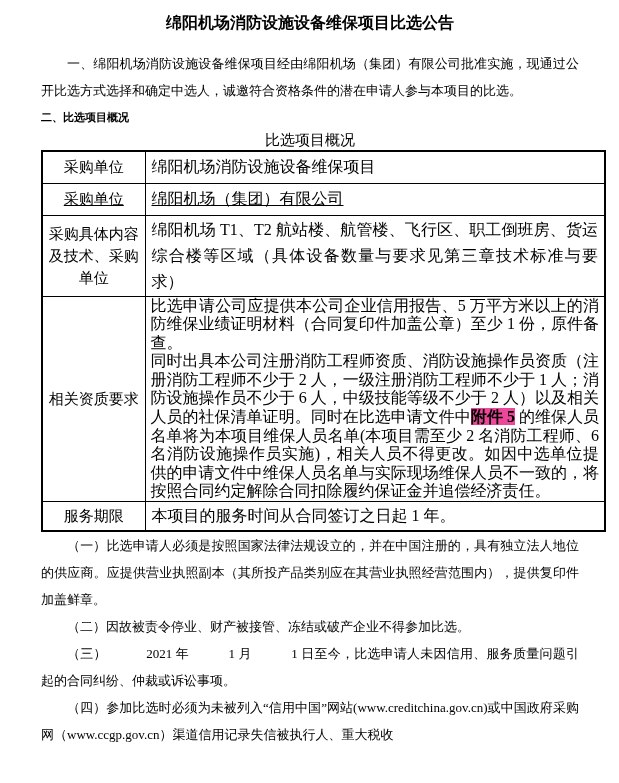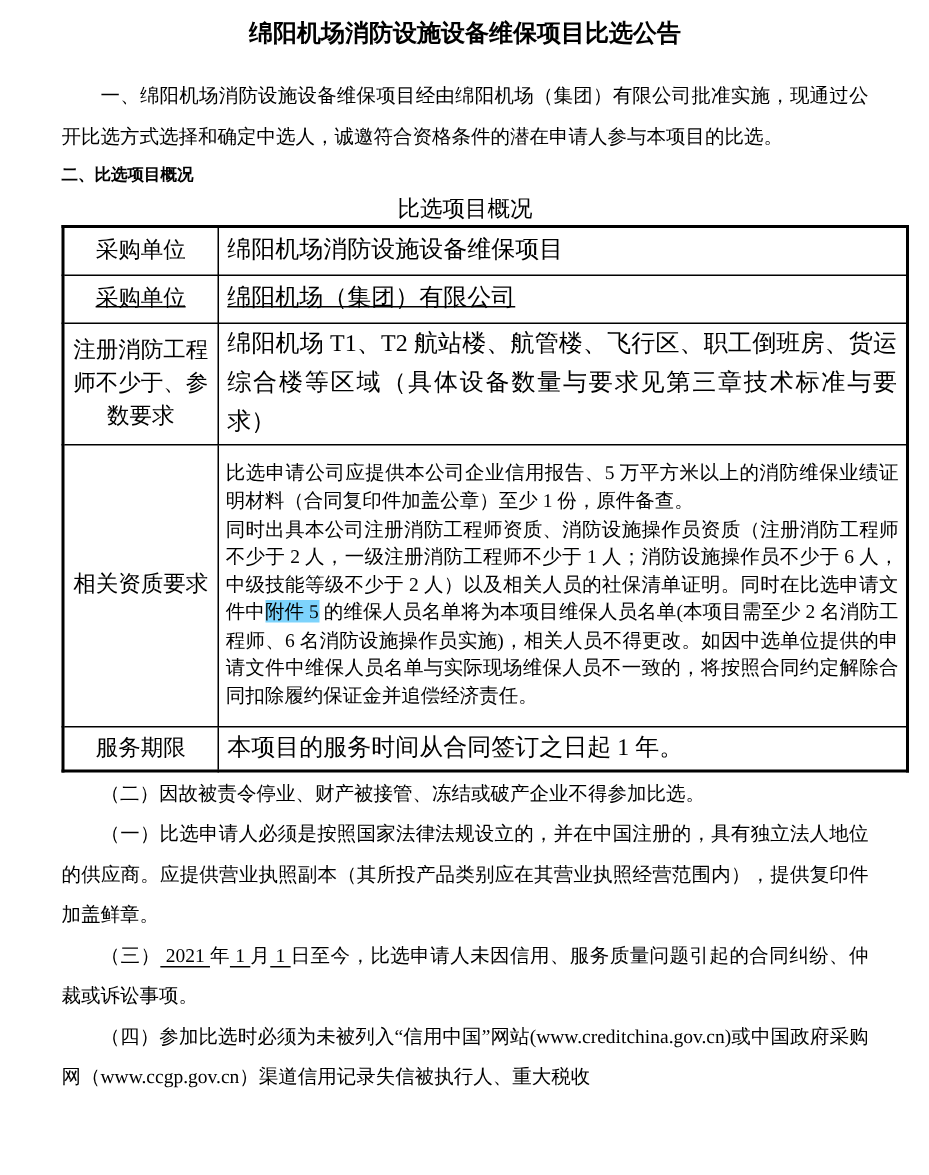--- a/index.html
+++ b/index.html
@@ -32,24 +32,24 @@
   td.lbl{
     text-align:center;vertical-align:middle;
     font-size:15px;line-height:22px;padding:1px 2px;
   }
   td.val{
     vertical-align:middle;text-align:justify;
     font-size:16px;line-height:26px;padding:1px 6px;
   }
   tr.r1{height:32px;} tr.r2{height:32px;text-decoration:underline;} tr.r3{height:62px;}
   tr.r4{height:26px;} tr.r5{height:188px;} tr.r6{height:22px;}
-  td.val-dense{font-size:13px;line-height:18.6px;padding:0 5px;}
+  td.val-dense{font-size:16px;line-height:18.6px;padding:0 5px;}
   .preline{white-space:pre-line;}
-  .hl{font-weight:normal;background:#7dd3fc;}
-  .u{text-decoration:underline;text-underline-offset:3px;}
+  .hl{font-weight:bold;background:#ec4899;}
+  .u{text-underline-offset:3px;margin-left:36px;}
 </style>
 </head>
 <body>
 
 <div class="page">
 
   <h1 class="doc-title">绵阳机场消防设施设备维保项目比选公告</h1>
 
   <p class="para">一、绵阳机场消防设施设备维保项目经由绵阳机场（集团）有限公司批准实施，现通过公开比选方式选择和确定中选人，诚邀符合资格条件的潜在申请人参与本项目的比选。</p>
 
@@ -65,37 +65,37 @@
     <tbody>
       <tr class="r1">
         <td class="lbl">采购单位</td>
         <td class="val">绵阳机场消防设施设备维保项目</td>
       </tr>
       <tr class="r2">
         <td class="lbl">采购单位</td>
         <td class="val">绵阳机场（集团）有限公司</td>
       </tr>
       <tr class="r3">
-        <td class="lbl">注册消防工程师不少于、参数要求</td>
+        <td class="lbl">采购具体内容及技术、采购单位</td>
         <td class="val">绵阳机场 T1、T2 航站楼、航管楼、飞行区、职工倒班房、货运综合楼等区域（具体设备数量与要求见第三章技术标准与要求）</td>
       </tr>
       <tr class="r5">
         <td class="lbl">相关资质要求</td>
         <td class="val val-dense"><span class="preline">比选申请公司应提供本公司企业信用报告、5 万平方米以上的消防维保业绩证明材料（合同复印件加盖公章）至少 1 份，原件备查。
 同时出具本公司注册消防工程师资质、消防设施操作员资质（注册消防工程师不少于 2 人，一级注册消防工程师不少于 1 人；消防设施操作员不少于 6 人，中级技能等级不少于 2 人）以及相关人员的社保清单证明。同时在比选申请文件中</span><span class="hl">附件 5</span><span class="preline"> 的维保人员名单将为本项目维保人员名单(本项目需至少 2 名消防工程师、6 名消防设施操作员实施)，相关人员不得更改。如因中选单位提供的申请文件中维保人员名单与实际现场维保人员不一致的，将按照合同约定解除合同扣除履约保证金并追偿经济责任。</span></td>
       </tr>
       <tr class="r6">
         <td class="lbl">服务期限</td>
         <td class="val">本项目的服务时间从合同签订之日起 1 年。</td>
       </tr>
     </tbody>
   </table>
 
 
+  <p class="para">（一）比选申请人必须是按照国家法律法规设立的，并在中国注册的，具有独立法人地位的供应商。应提供营业执照副本（其所投产品类别应在其营业执照经营范围内），提供复印件加盖鲜章。</p>
+
   <p class="para">（二）因故被责令停业、财产被接管、冻结或破产企业不得参加比选。</p>
-
-  <p class="para">（一）比选申请人必须是按照国家法律法规设立的，并在中国注册的，具有独立法人地位的供应商。应提供营业执照副本（其所投产品类别应在其营业执照经营范围内），提供复印件加盖鲜章。</p>
 
   <p class="para"><span>（三）</span><span class="u"> 2021 </span><span>年</span><span class="u"> 1 </span><span>月</span><span class="u"> 1 </span><span>日至今，比选申请人未因信用、服务质量问题引起的合同纠纷、仲裁或诉讼事项。</span></p>
 
   <p class="para">（四）参加比选时必须为未被列入“信用中国”网站(www.creditchina.gov.cn)或中国政府采购网（www.ccgp.gov.cn）渠道信用记录失信被执行人、重大税收</p>
 
 </div>
 
 </body></html>

